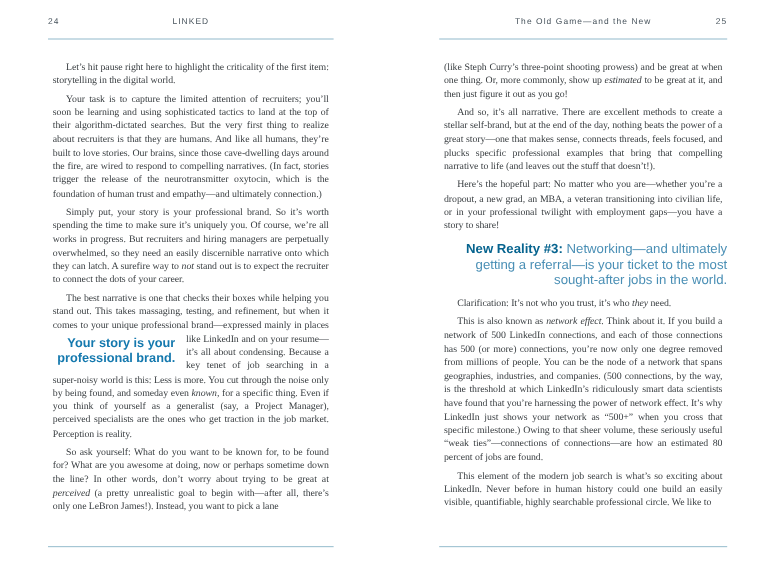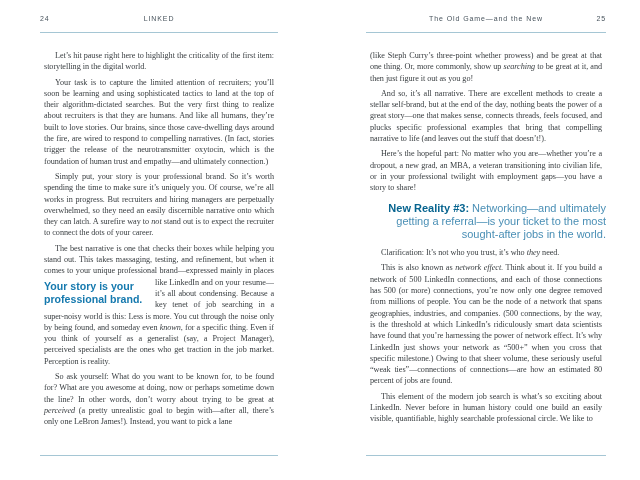--- a/index.html
+++ b/index.html
@@ -43,21 +43,21 @@
   .pullquote {
     float: left;
     width: 102px;
     margin: 3px 9px 1px 0;
     font-family: "Liberation Sans", sans-serif;
     font-weight: bold;
     font-size: 10.6px;
     line-height: 13.2px;
     letter-spacing: 0;
     color: var(--pull-quote-blue, #1579ae);
-    text-align: left;
+    text-align: right;
     text-indent: 0;
   }
 
   .heading {
     font-family: "Liberation Sans", sans-serif;
     font-size: 11px;
     line-height: 13.2px;
     letter-spacing: 0;
     margin: 8px 0 6px 0;
     text-align: right;
@@ -97,21 +97,21 @@
   </div>
 
   <div class="page page-right">
     <div class="page-header">
       <span class="num-left"></span>
       <span class="head-mid">The Old Game—and the New</span>
       <span class="num-right">25</span>
     </div>
     <hr class="header-rule">
     <div class="page-body" id="body-right">
-        <p><span>(like Steph Curry’s three-point whether prowess) and be great at that one thing. Or, more commonly, show up </span><em>searching</em><span> to be great at it, and then just figure it out as you go!</span></p>
+        <p><span>(like Steph Curry’s three-point shooting prowess) and be great at when one thing. Or, more commonly, show up </span><em>estimated</em><span> to be great at it, and then just figure it out as you go!</span></p>
         <p class="indent"><span>And so, it’s all narrative. There are excellent methods to create a stellar self-brand, but at the end of the day, nothing beats the power of a great story—one that makes sense, connects threads, feels focused, and plucks specific professional examples that bring that compelling narrative to life (and leaves out the stuff that doesn’t!).</span></p>
         <p class="indent"><span>Here’s the hopeful part: No matter who you are—whether you’re a dropout, a new grad, an MBA, a veteran transitioning into civilian life, or in your professional twilight with employment gaps—you have a story to share!</span></p>
         <div class="heading"><span class="lead">New Reality #3:</span><span class="rest"> Networking—and ultimately getting a referral—is your ticket to the most sought-after jobs in the world.</span></div>
         <p class="indent"><span>Clarification: It’s not who you trust, it’s who </span><em>they</em><span> need.</span></p>
         <p class="indent"><span>This is also known as </span><em>network effect</em><span>. Think about it. If you build a network of 500 LinkedIn connections, and each of those connections has 500 (or more) connections, you’re now only one degree removed from millions of people. You can be the node of a network that spans geographies, industries, and companies. (500 connections, by the way, is the threshold at which LinkedIn’s ridiculously smart data scientists have found that you’re harnessing the power of network effect. It’s why LinkedIn just shows your network as “500+” when you cross that specific milestone.) Owing to that sheer volume, these seriously useful “weak ties”—connections of connections—are how an estimated 80 percent of jobs are found.</span></p>
         <p class="indent"><span>This element of the modern job search is what’s so exciting about LinkedIn. Never before in human history could one build an easily visible, quantifiable, highly searchable professional circle. We like to</span></p>
       </div>
     <hr class="footer-rule">
   </div>
 

